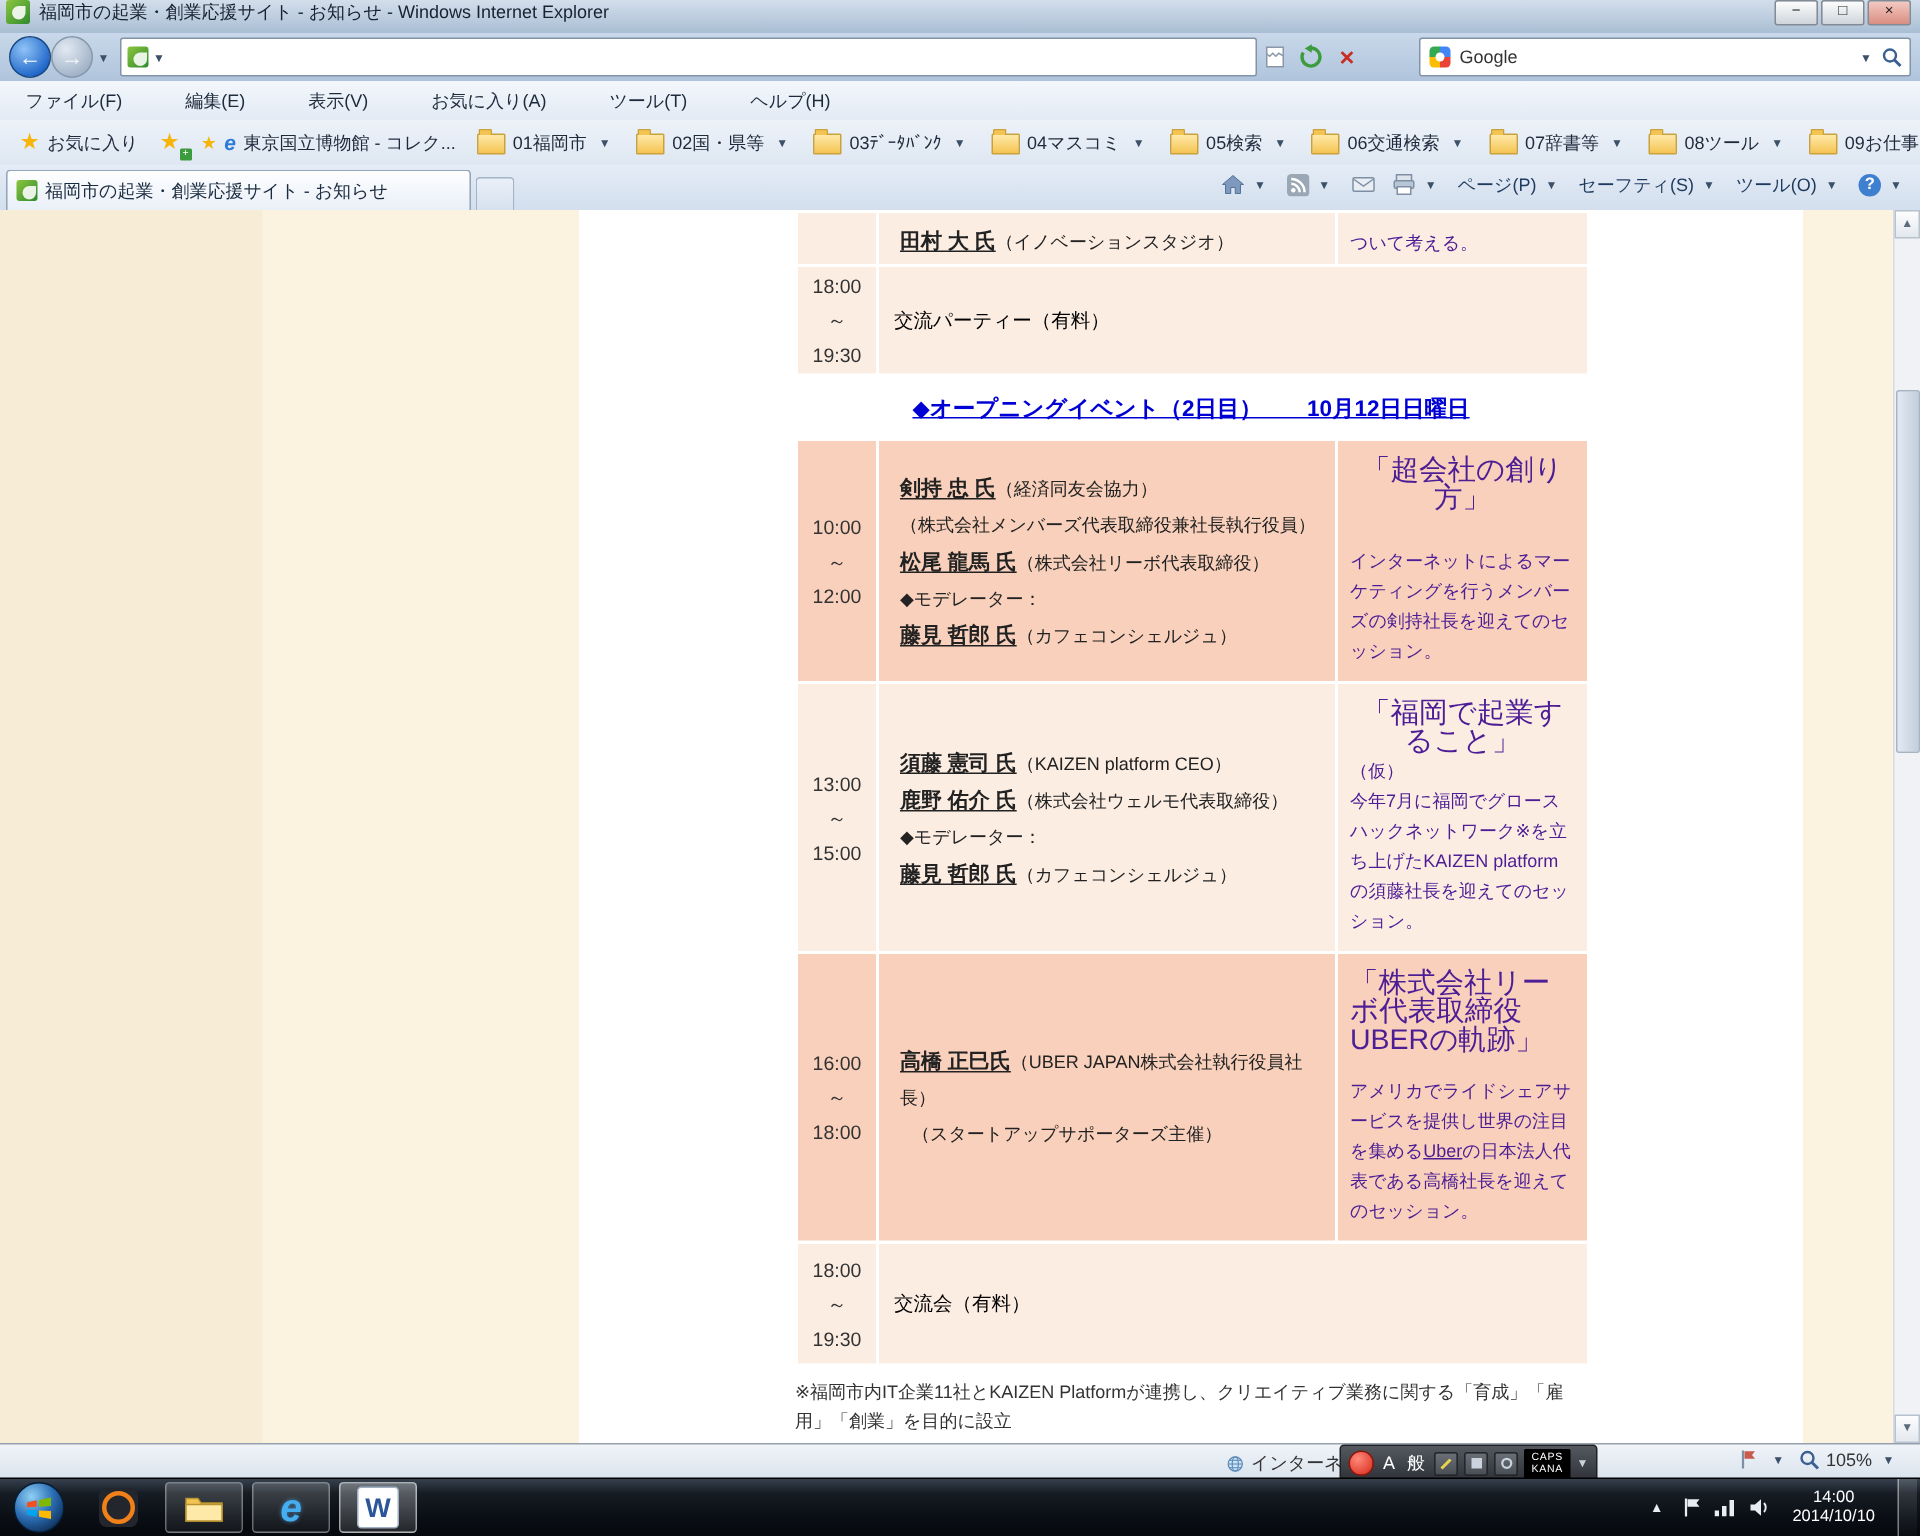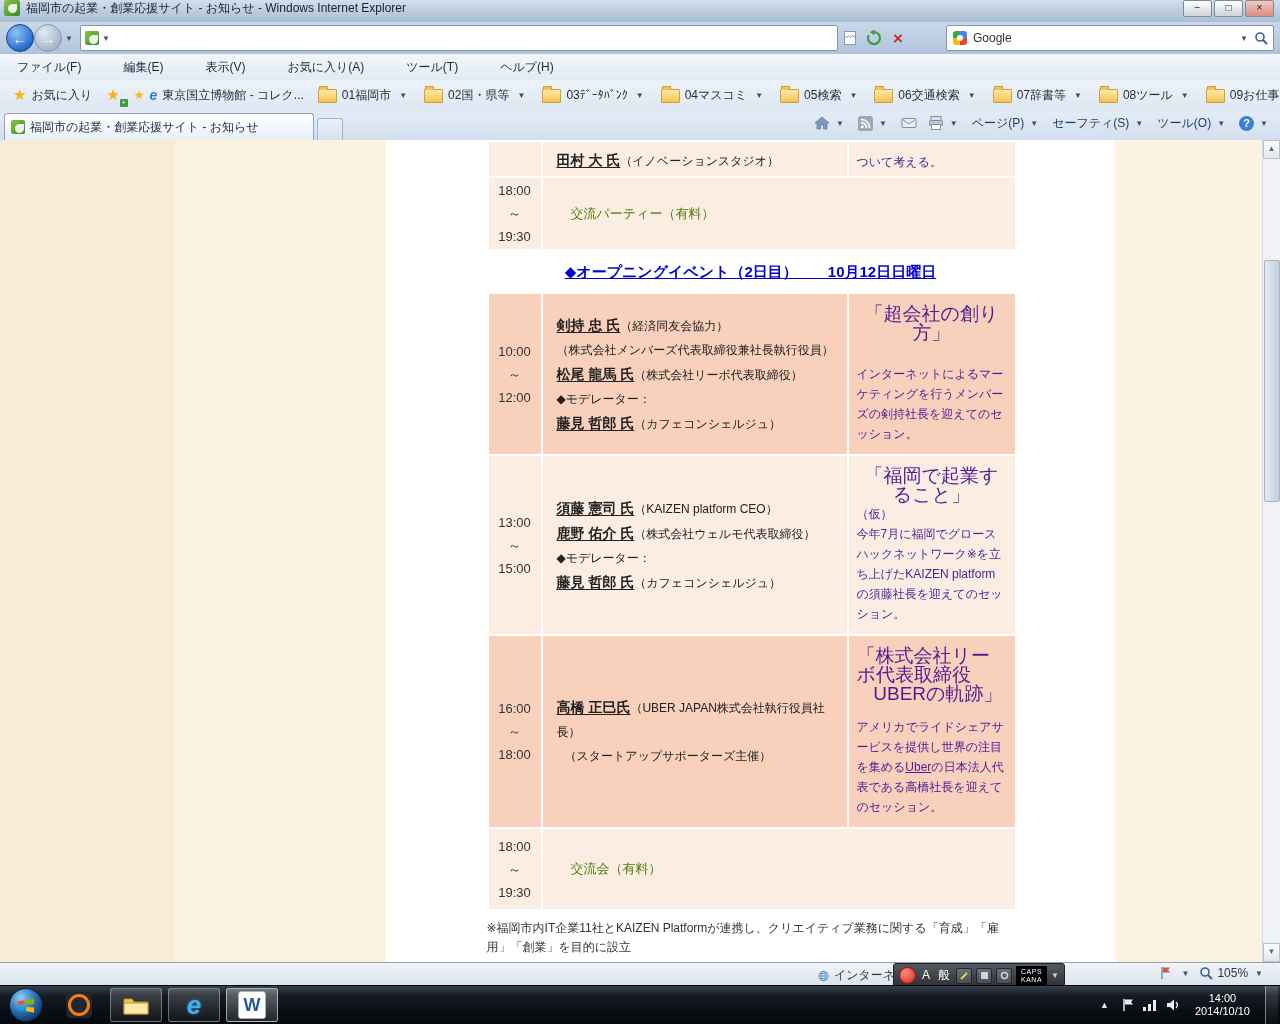--- a/index.html
+++ b/index.html
@@ -48,21 +48,21 @@
   
   .tabbar{position:absolute;top:110px;left:0;right:0;height:30px;background:linear-gradient(#E4ECF6,#D3DFEE);border-bottom:1px solid #8FA3B8;display:flex;align-items:flex-end;padding:0 4px;}
   .tab-active{display:flex;align-items:center;gap:5px;width:296px;height:26px;background:linear-gradient(#FEFEFF,#E9F0F8);border:1px solid #93A5BA;border-bottom:none;border-radius:3px 3px 0 0;padding:0 6px;font-size:12px;color:#1A2B40;white-space:nowrap;overflow:hidden;}
   .tab-stub{width:24px;height:21px;background:linear-gradient(#EAF0F8,#D6E1EE);border:1px solid #A5B5C8;border-bottom:none;border-radius:3px 3px 0 0;margin-left:3px;}
   .cmdbar{margin-left:auto;display:flex;align-items:center;gap:1px;height:100%;padding-bottom:2px;}
   .cmd-item{display:flex;align-items:center;gap:3px;font-size:12px;color:#1E3A5E;padding:3px 5px;white-space:nowrap;cursor:default;}
 
   
   .viewport{position:absolute;top:140px;left:0;width:1280px;height:822px;background:#FBF3E0;overflow:hidden;}
   .strip-left{position:absolute;left:0;top:0;bottom:0;width:175px;background:#F7ECD5;}
-  .white-col{position:absolute;left:386px;top:0;width:729px;height:100%;background:#FFFFFF;}
+  .white-col{position:absolute;left:386px;top:0;width:816px;height:100%;background:#FFFFFF;}
   .content-wrap{width:528px;margin:0 auto;}
 
   .event-heading{display:block;margin:12px auto 0;text-align:center;font-size:15px;font-weight:bold;color:#0000D4;text-decoration:underline;cursor:pointer;}
 
   table.sched{border-collapse:collapse;width:528px;margin:10px auto 0;table-layout:fixed;}
   table.sched td{border:2px solid #FFF;vertical-align:middle;overflow:hidden;}
   .row-dark td{background:#F8D0BB;}
   .row-light td{background:#FCEDE3;}
   td.cell-light{background:#FCEDE3 !important;}
   .td-time{text-align:center;font-size:13px;color:#333;}
@@ -72,24 +72,24 @@
   .td-sp.top{vertical-align:top;padding-top:6px;}
   .sp-line{font-size:12px;color:#222;line-height:24px;}
   .sp-name{font-size:14px;font-weight:bold;text-decoration:underline;text-underline-offset:2px;cursor:pointer;}
   .td-desc{padding:10px 8px;vertical-align:top;font-size:12px;color:#4c1d95;}
   .td-desc.bottom{vertical-align:bottom;padding-bottom:4px;}
   .td-desc.pt22{padding-top:22px;}
   .desc-title{text-align:center;font-size:19px;line-height:19px;}
   .mb22{margin-bottom:22px;}
   .mb14{margin-bottom:14px;}
   .t-left{text-align:left;}
-  .t-right{text-align:right;padding-right:4px;}
+  .t-right{text-align:left;padding-right:4px;}
   .desc-body{line-height:20px;}
   .uber-link{text-decoration:underline;cursor:pointer;}
-  .td-merge{padding-left:28px;font-size:13px;color:#4d7c0f;}
+  .td-merge{padding-left:10px;font-size:13px;color:#000000;}
   .h28{height:28px;} .h72{height:72px;} .h140{height:140px;} .h153{height:153px;} .h177{height:177px;} .h82{height:82px;} .h150{height:150px;}
   .note{width:528px;margin:8px auto 0;font-size:12px;color:#333;line-height:19px;}
 
   
   .scrollbar{position:absolute;right:0;top:0;bottom:0;width:17px;background:#F0F2F5;border-left:1px solid #D5DCE5;}
   .sb-btn{height:17px;background:linear-gradient(#FDFDFD,#E3E8EF);border:1px solid #B8C2CF;color:#5E6B7C;font-size:8px;text-align:center;line-height:15px;}
   .sb-btn.down{position:absolute;bottom:0;left:0;right:0;}
   .sb-thumb{position:absolute;top:120px;left:1px;width:14px;height:240px;background:linear-gradient(90deg,#E2E9F2,#C3CEDC);border:1px solid #A7B4C4;border-radius:2px;}
 
   

